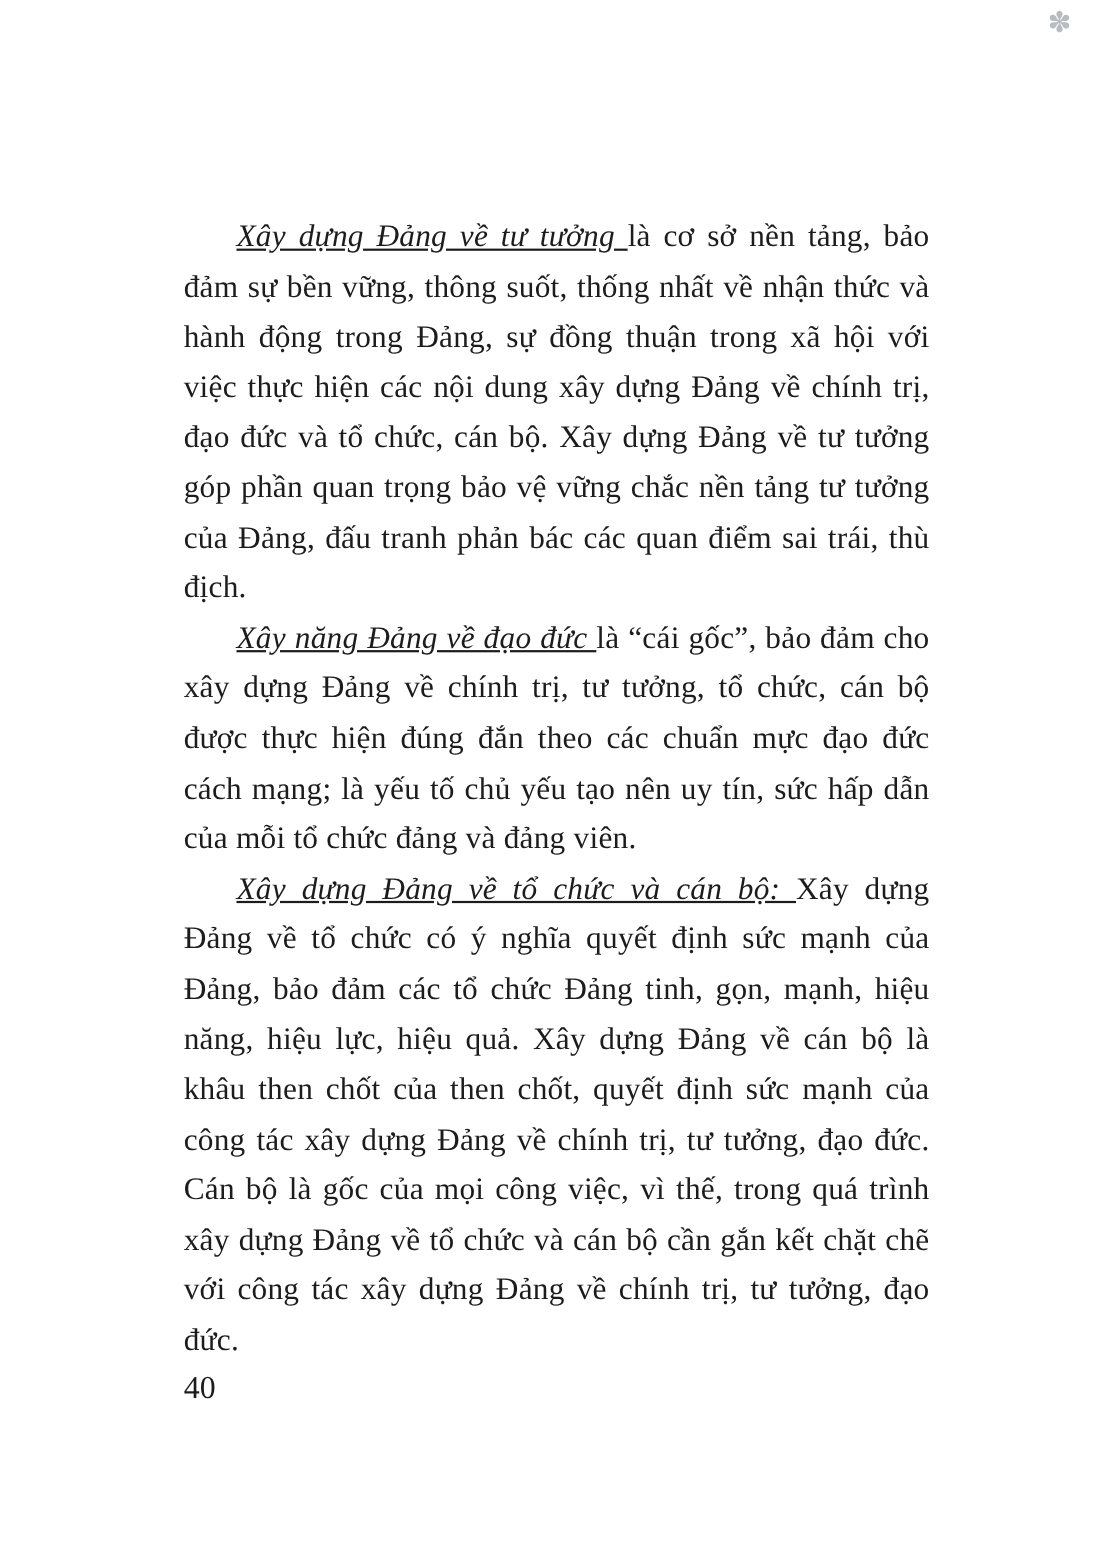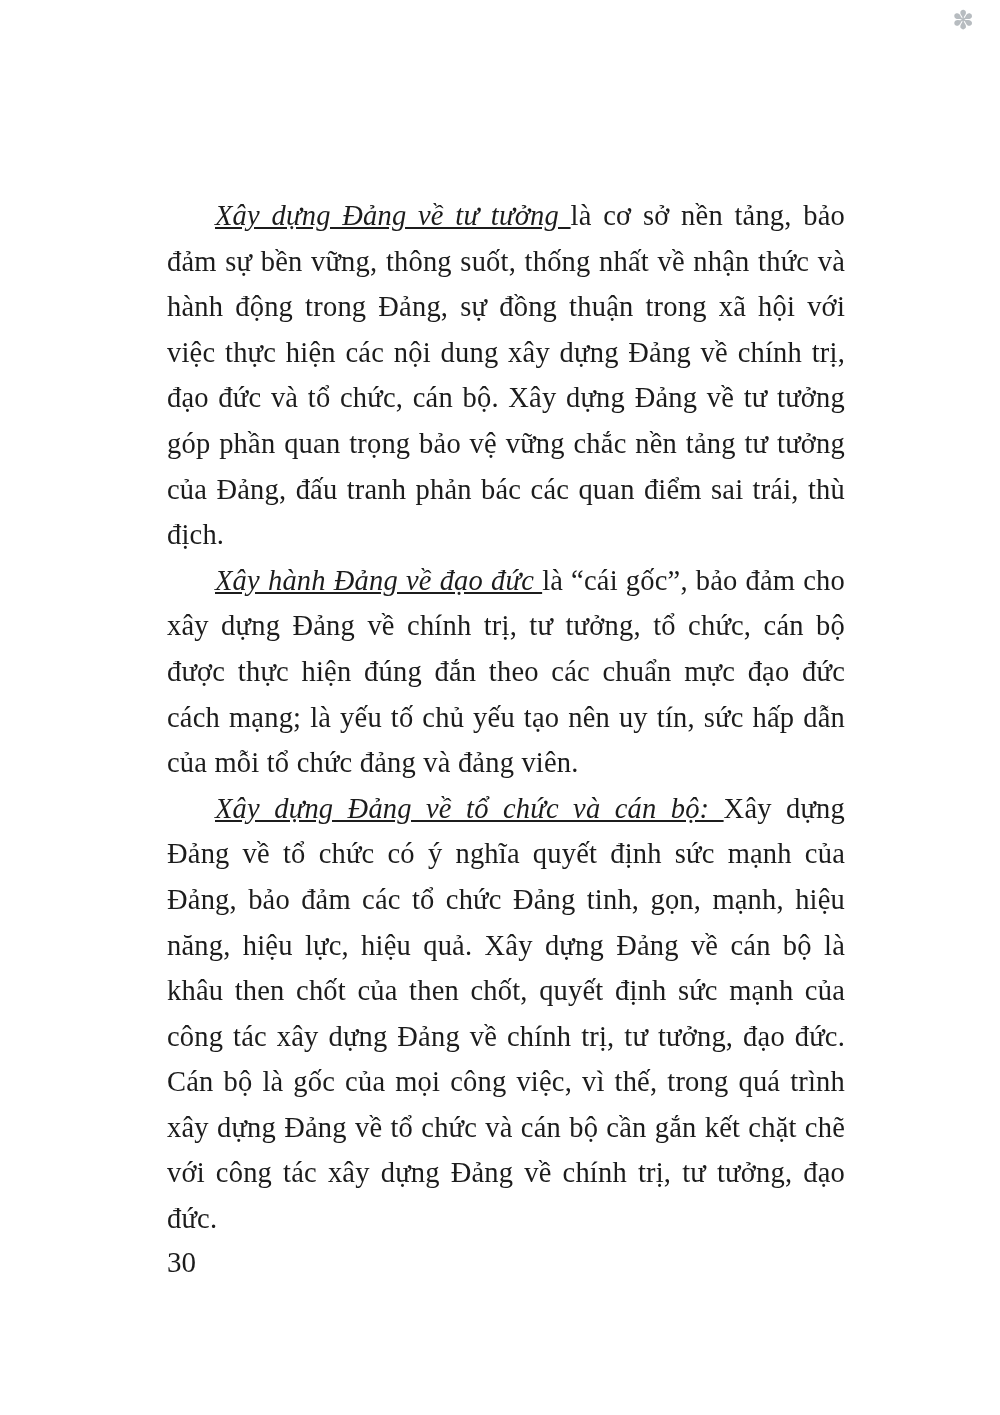--- a/index.html
+++ b/index.html
@@ -56,21 +56,21 @@
 <body>
 
 <div class="page">
 
   <span class="ornament">✽</span>
 
   <div class="text-block">
 
     <p><span class="lead-italic">Xây dựng Đảng về tư tưởng </span><span>là cơ sở nền tảng, bảo đảm sự bền vững, thông suốt, thống nhất về nhận thức và hành động trong Đảng, sự đồng thuận trong xã hội với việc thực hiện các nội dung xây dựng Đảng về chính trị, đạo đức và tổ chức, cán bộ. Xây dựng Đảng về tư tưởng góp phần quan trọng bảo vệ vững chắc nền tảng tư tưởng của Đảng, đấu tranh phản bác các quan điểm sai trái, thù địch.</span></p>
 
-    <p><span class="lead-italic">Xây hành Đảng về đạo đức </span><span>là “cái gốc”, bảo đảm cho xây dựng Đảng về chính trị, tư tưởng, tổ chức, cán bộ được thực hiện đúng đắn theo các chuẩn mực đạo đức cách mạng; là yếu tố chủ yếu tạo nên uy tín, sức hấp dẫn của mỗi tổ chức đảng và đảng viên.</span></p>
+    <p><span class="lead-italic">Xây năng Đảng về đạo đức </span><span>là “cái gốc”, bảo đảm cho xây dựng Đảng về chính trị, tư tưởng, tổ chức, cán bộ được thực hiện đúng đắn theo các chuẩn mực đạo đức cách mạng; là yếu tố chủ yếu tạo nên uy tín, sức hấp dẫn của mỗi tổ chức đảng và đảng viên.</span></p>
 
     <p><span class="lead-italic">Xây dựng Đảng về tổ chức và cán bộ: </span><span>Xây dựng Đảng về tổ chức có ý nghĩa quyết định sức mạnh của Đảng, bảo đảm các tổ chức Đảng tinh, gọn, mạnh, hiệu năng, hiệu lực, hiệu quả. Xây dựng Đảng về cán bộ là khâu then chốt của then chốt, quyết định sức mạnh của công tác xây dựng Đảng về chính trị, tư tưởng, đạo đức. Cán bộ là gốc của mọi công việc, vì thế, trong quá trình xây dựng Đảng về tổ chức và cán bộ cần gắn kết chặt chẽ với công tác xây dựng Đảng về chính trị, tư tưởng, đạo đức.</span></p>
 
   </div>
 
-  <div class="page-number">30</div>
+  <div class="page-number">40</div>
 
 </div>
 
 </body></html>

